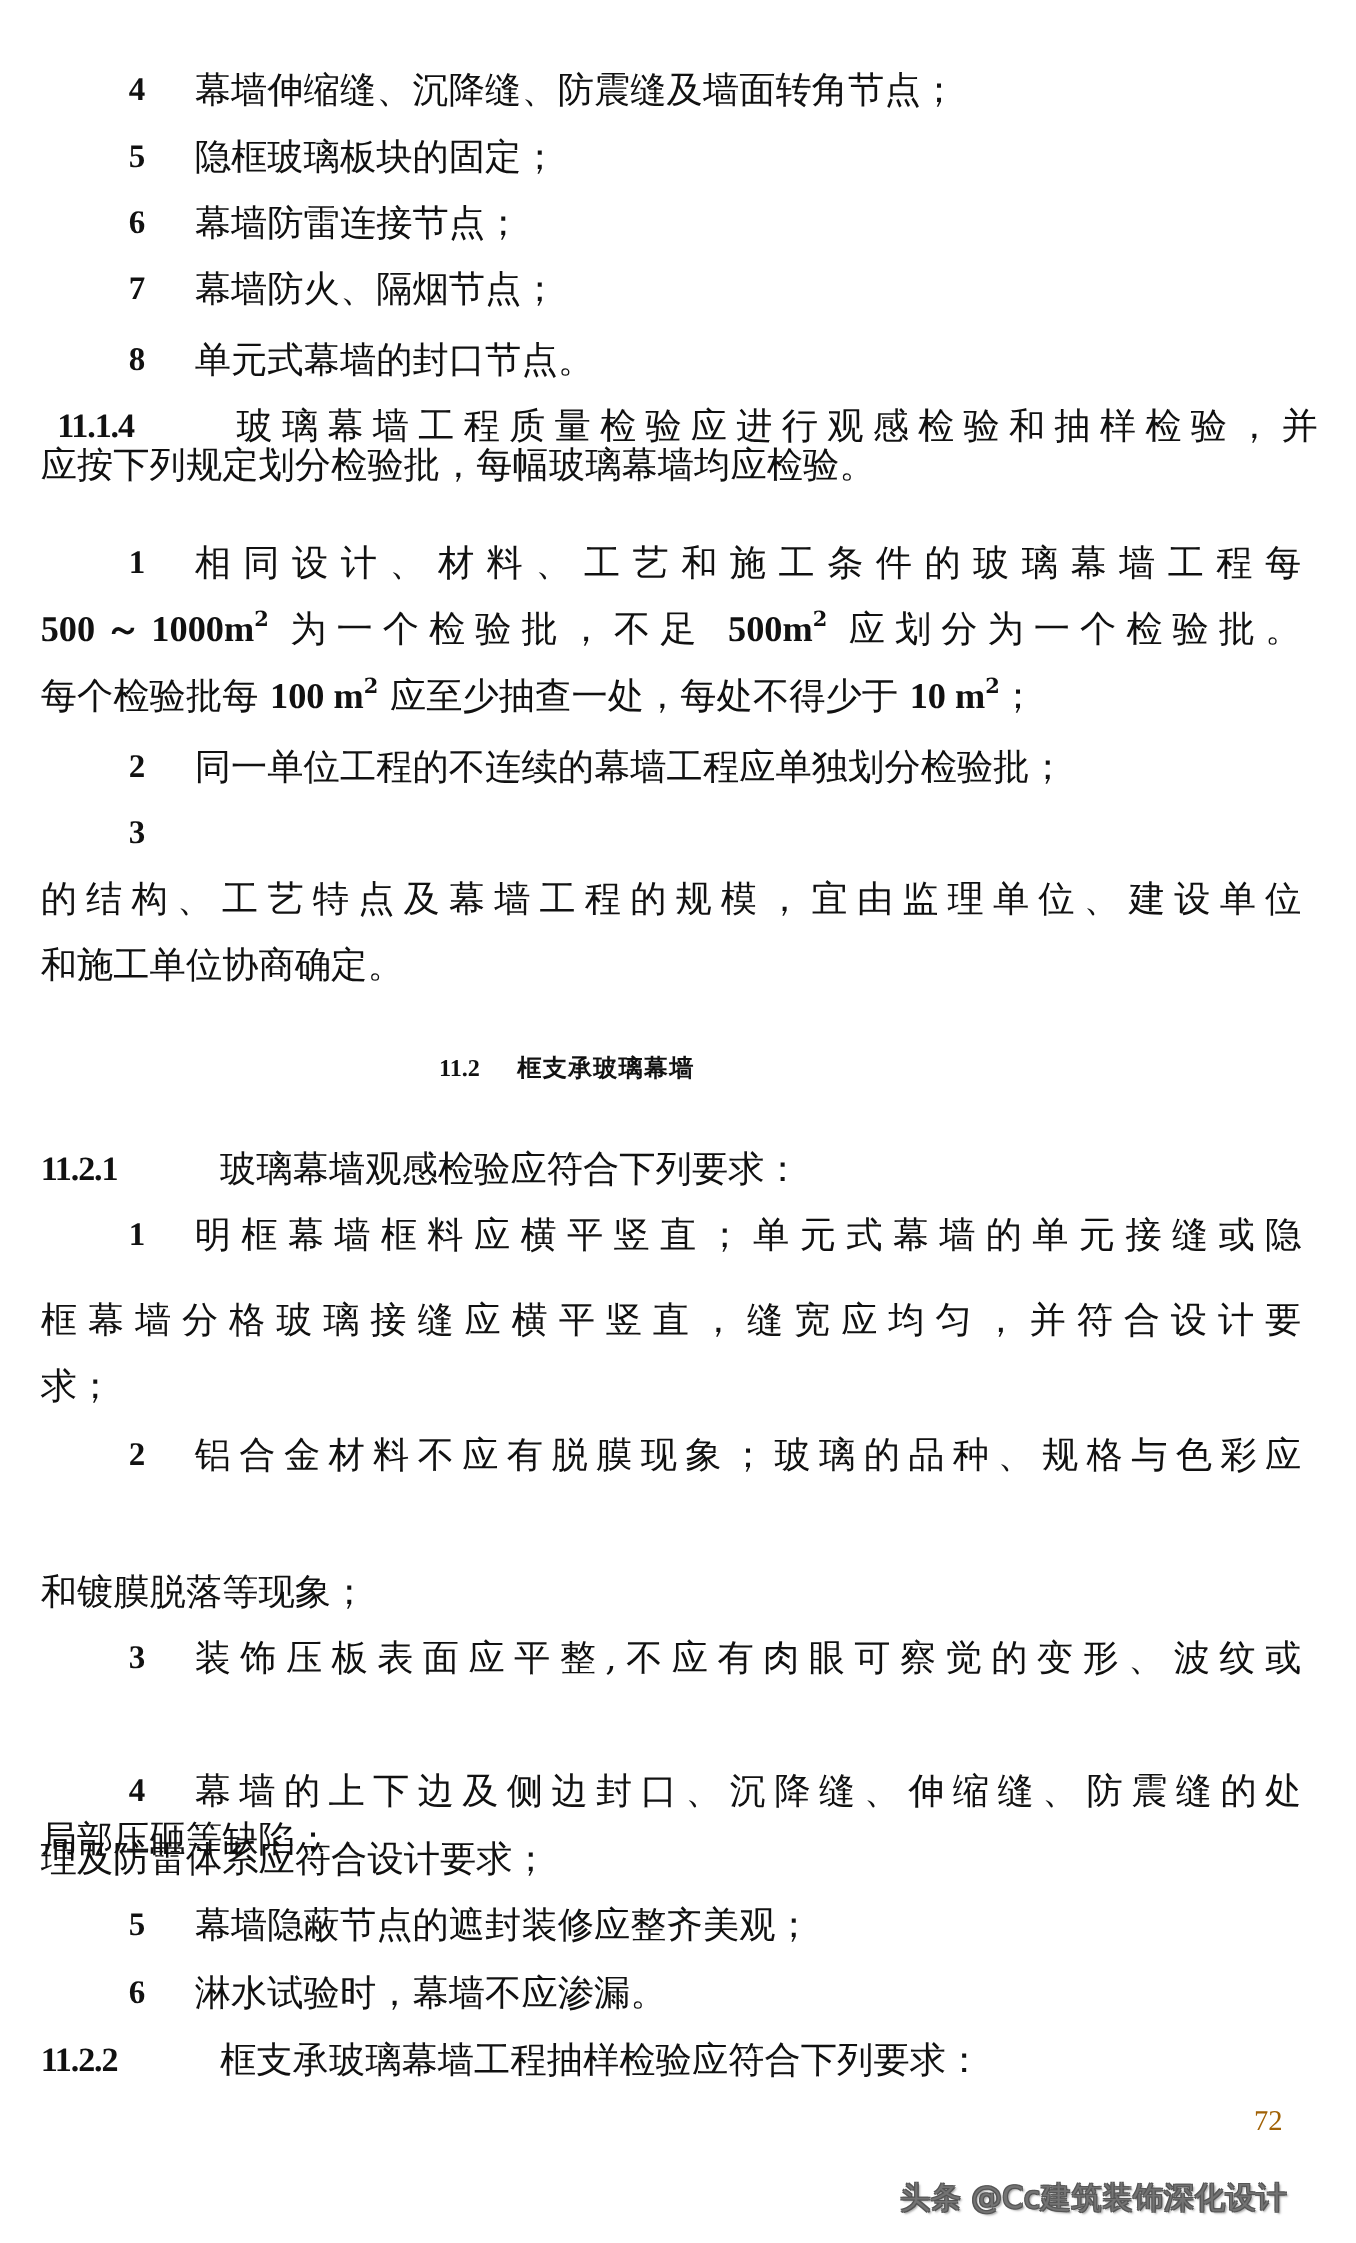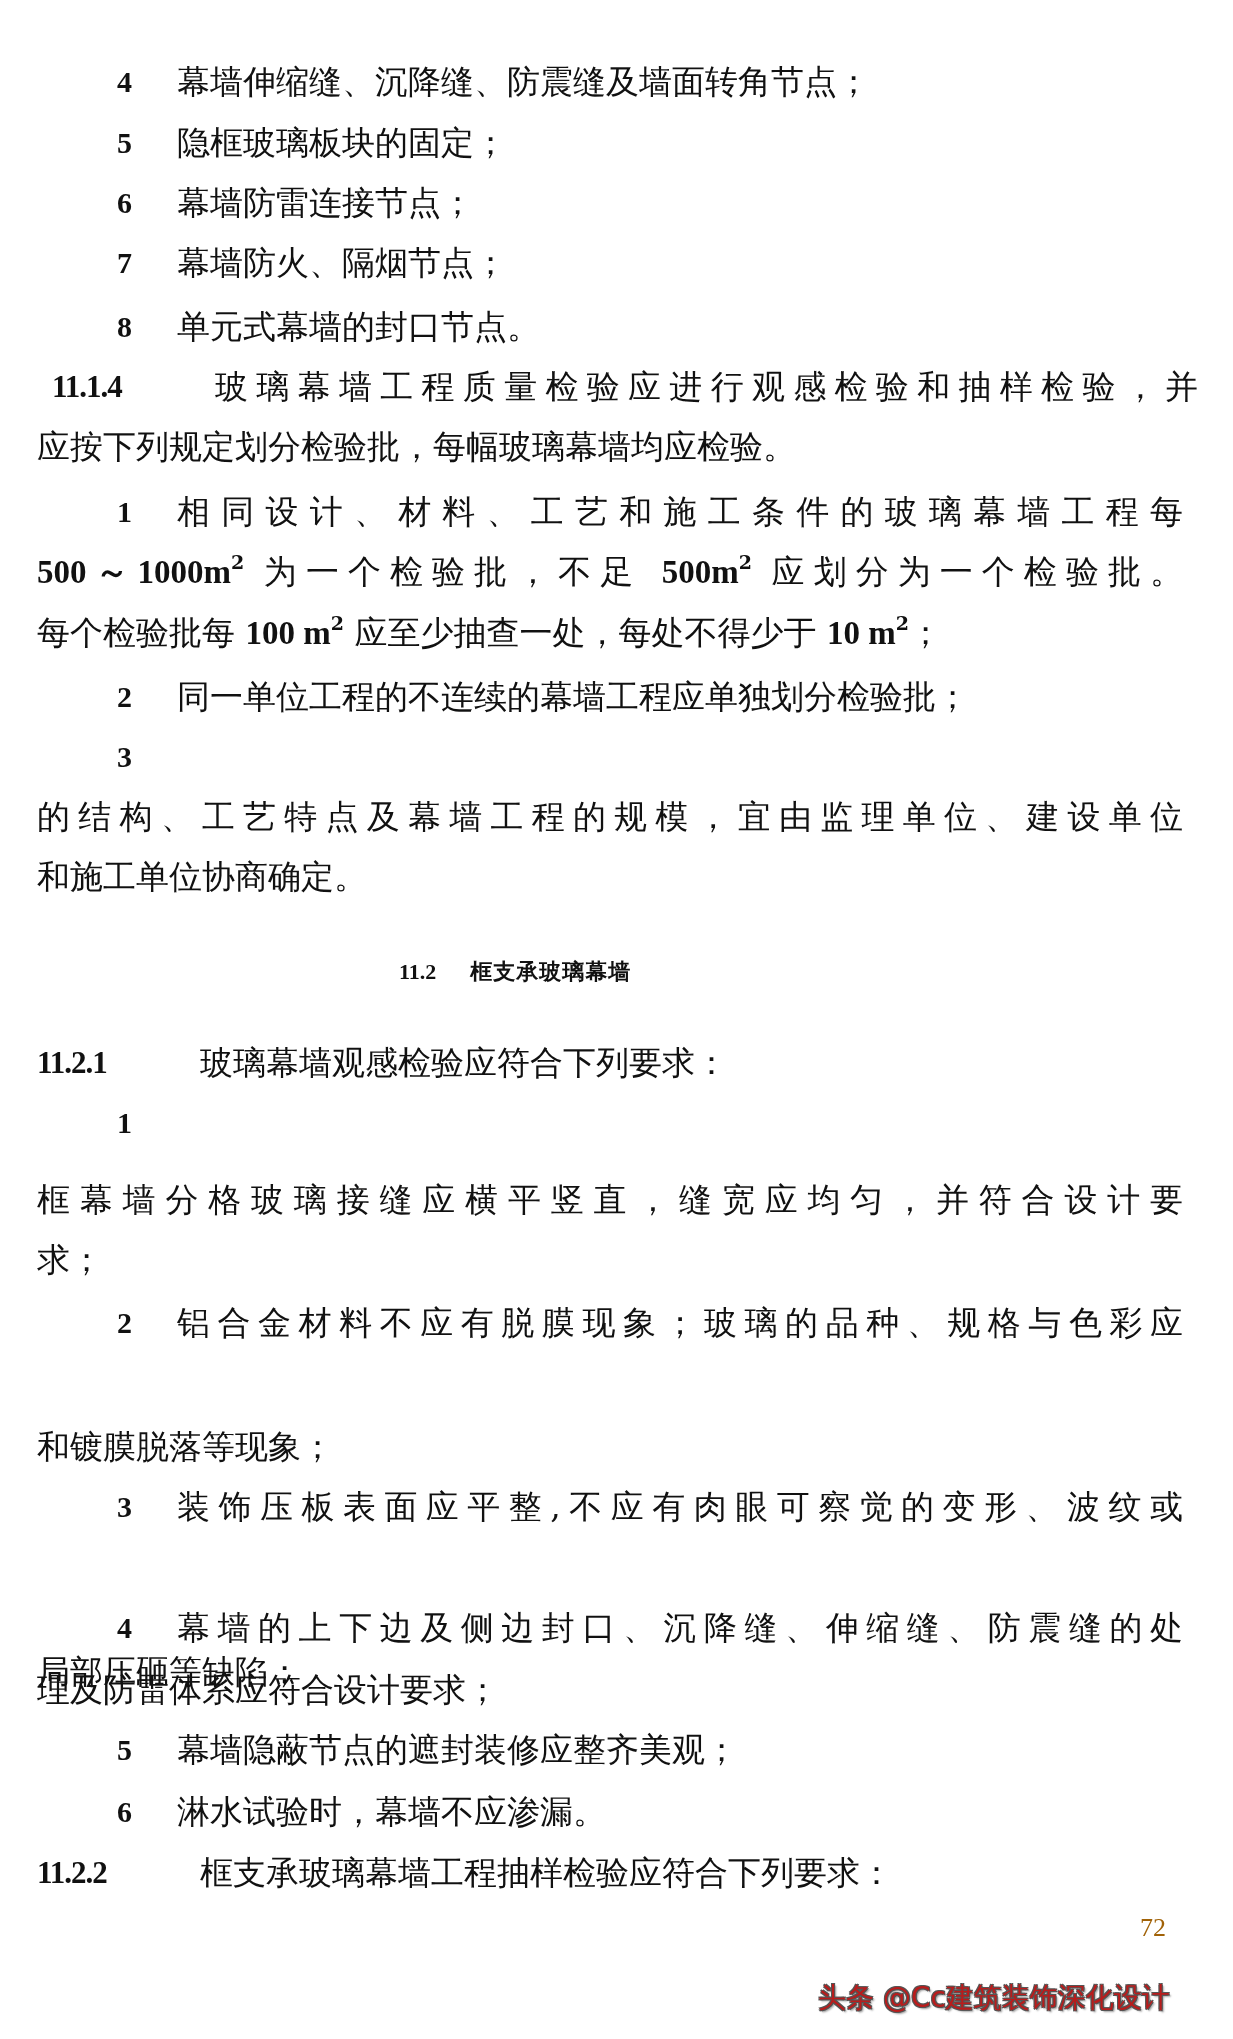--- a/index.html
+++ b/index.html
@@ -22,21 +22,21 @@
   .num { font-family: "Liberation Serif", serif; font-weight: bold; }
   .heading { position: absolute; left: 399px; top: 973px; margin-top: -24px; height: 48px;
              line-height: 44px; font-size: 22px; white-space: nowrap; }
   .heading .hnum { font-weight: bold; font-family: "Liberation Serif", serif; margin-right: 34px; }
   .heading .htitle { font-weight: bold; letter-spacing: 1px; }
   .page-number { position: absolute; left: 1140px; top: 1928px; margin-top: -16px;
                  font-size: 26px; line-height: 32px; font-family: "Liberation Serif", serif; color: #a16207; }
   .watermark { position: absolute; left: 818px; top: 1998px; margin-top: -18px;
                font-size: 28px; line-height: 36px; white-space: nowrap;
                font-family: "DejaVu Sans", "Liberation Sans", sans-serif;
-               color: #b91c1c;
+               color: #737373;
                text-shadow: -1px -1px 0 #555, 1px -1px 0 #555, -1px 1px 0 #555, 1px 1px 0 #555, 2px 2px 2px #999; }
 </style>
 </head>
 <body>
 
 <div class="page">
 
   <div class="line" style="top:82px;">
     <span class="item-num">4</span>
     <span class="item-text">幕墙伸缩缝、沉降缝、防震缝及墙面转角节点；</span>
@@ -55,21 +55,21 @@
   </div>
   <div class="line" style="top:327px;">
     <span class="item-num">8</span>
     <span class="item-text">单元式幕墙的封口节点。</span>
   </div>
 
   <div class="line" style="top:387px; left:15px; width:1013px;">
     <span class="clause-num">11.1.4</span>
     <span class="clause-text full-item">玻璃幕墙工程质量检验应进行观感检验和抽样检验，并</span>
   </div>
-  <div class="line cont" style="top:447px;">应按下列规定划分检验批，每幅玻璃幕墙均应检验。</div>
+  <div class="line cont" style="top:423px;">应按下列规定划分检验批，每幅玻璃幕墙均应检验。</div>
 
   <div class="line" style="top:512px; left:0; width:1233px;">
     <span class="item-num">1</span>
     <span class="item-text full-item">相同设计、材料、工艺和施工条件的玻璃幕墙工程每</span>
   </div>
   <div class="line full" style="top:572px;"><span class="num">500～1000m</span><sup>2</sup><span> 为一个检验批，不足 </span><span class="num">500m</span><sup>2</sup><span> 应划分为一个检验批。</span></div>
   <div class="line cont" style="top:633px;"><span>每个检验批每 </span><span class="num">100 m</span><sup>2</sup><span> 应至少抽查一处，每处不得少于 </span><span class="num">10 m</span><sup>2</sup><span>；</span></div>
 
   <div class="line" style="top:697px;">
     <span class="item-num">2</span>
@@ -86,20 +86,21 @@
     <span class="hnum">11.2</span><span class="htitle">框支承玻璃幕墙</span>
   </div>
 
   <div class="line" style="top:1063px;">
     <span class="clause-num">11.2.1</span>
     <span class="clause-text">玻璃幕墙观感检验应符合下列要求：</span>
   </div>
 
   <div class="line" style="top:1123px; left:0; width:1233px;">
     <span class="item-num">1</span>
+    <span class="item-text full-item">明框幕墙框料应横平竖直；单元式幕墙的单元接缝或隐</span>
   </div>
   <div class="line full" style="top:1200px;">框幕墙分格玻璃接缝应横平竖直，缝宽应均匀，并符合设计要</div>
   <div class="line cont" style="top:1260px;">求；</div>
 
   <div class="line" style="top:1323px; left:0; width:1233px;">
     <span class="item-num">2</span>
     <span class="item-text full-item">铝合金材料不应有脱膜现象；玻璃的品种、规格与色彩应</span>
   </div>
   <div class="line cont" style="top:1447px;">和镀膜脱落等现象；</div>
 

